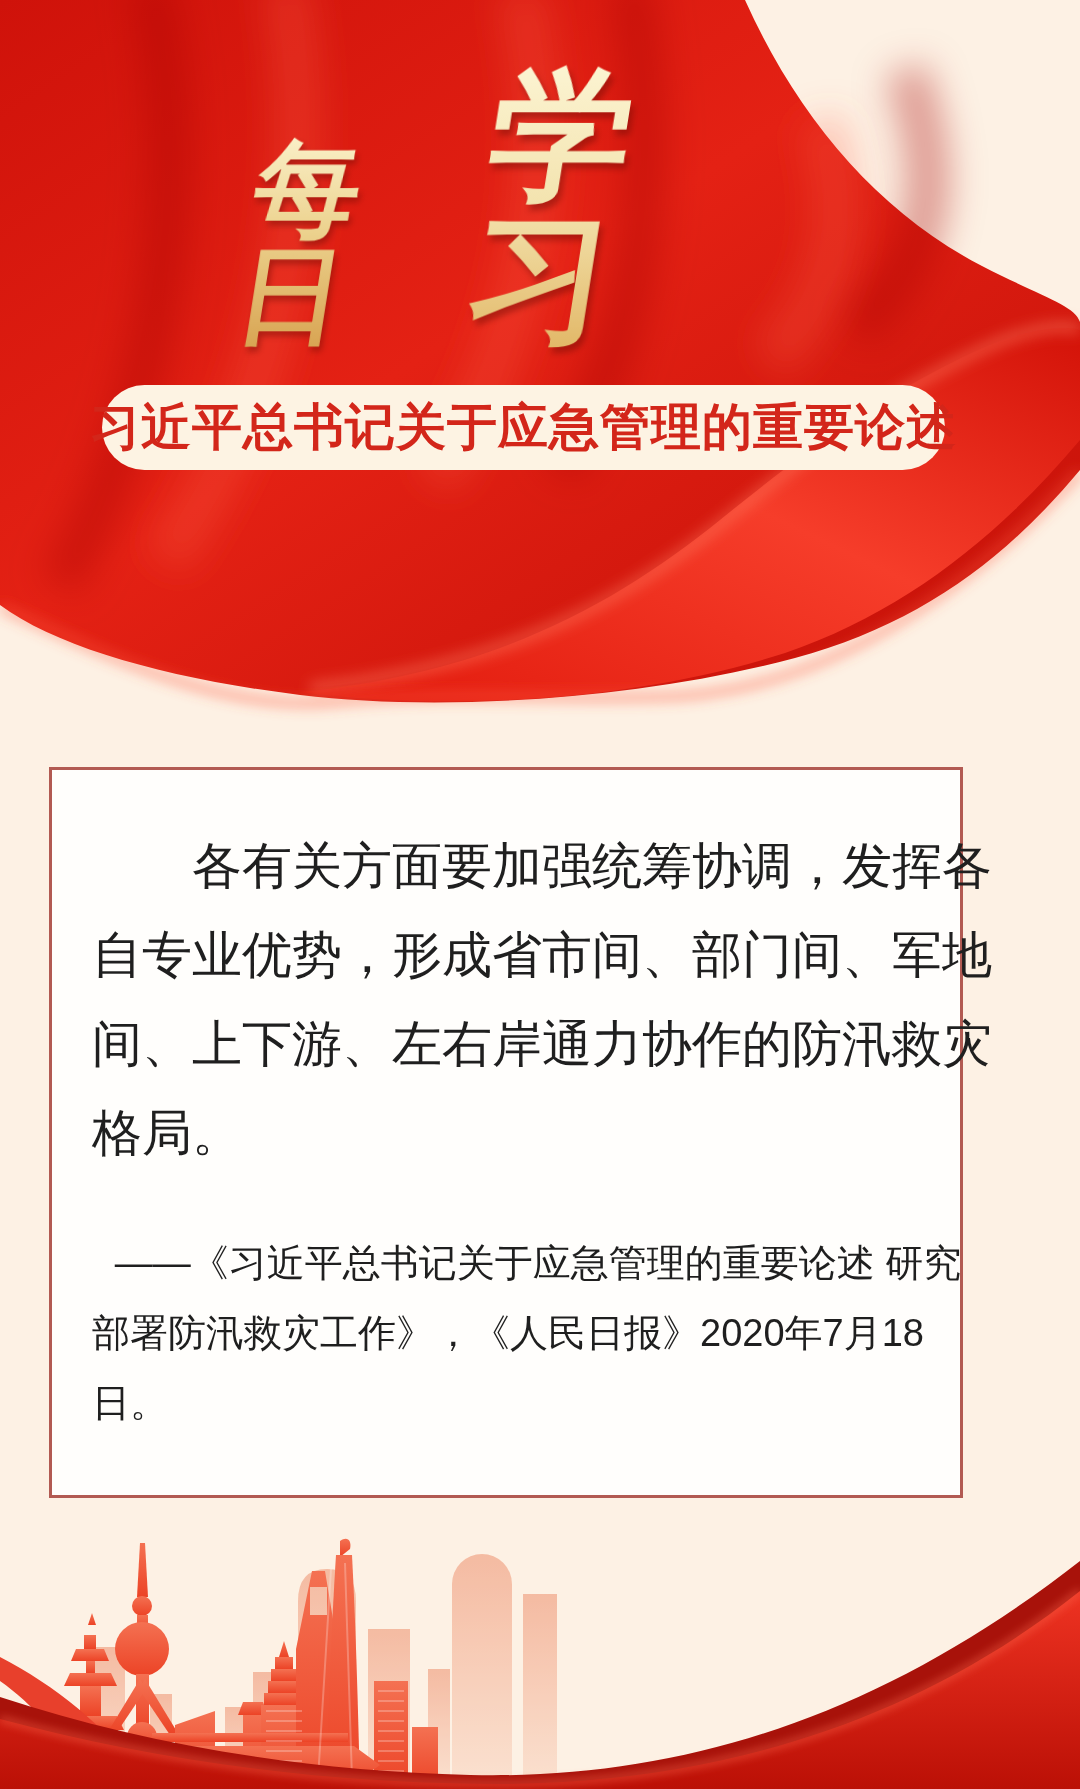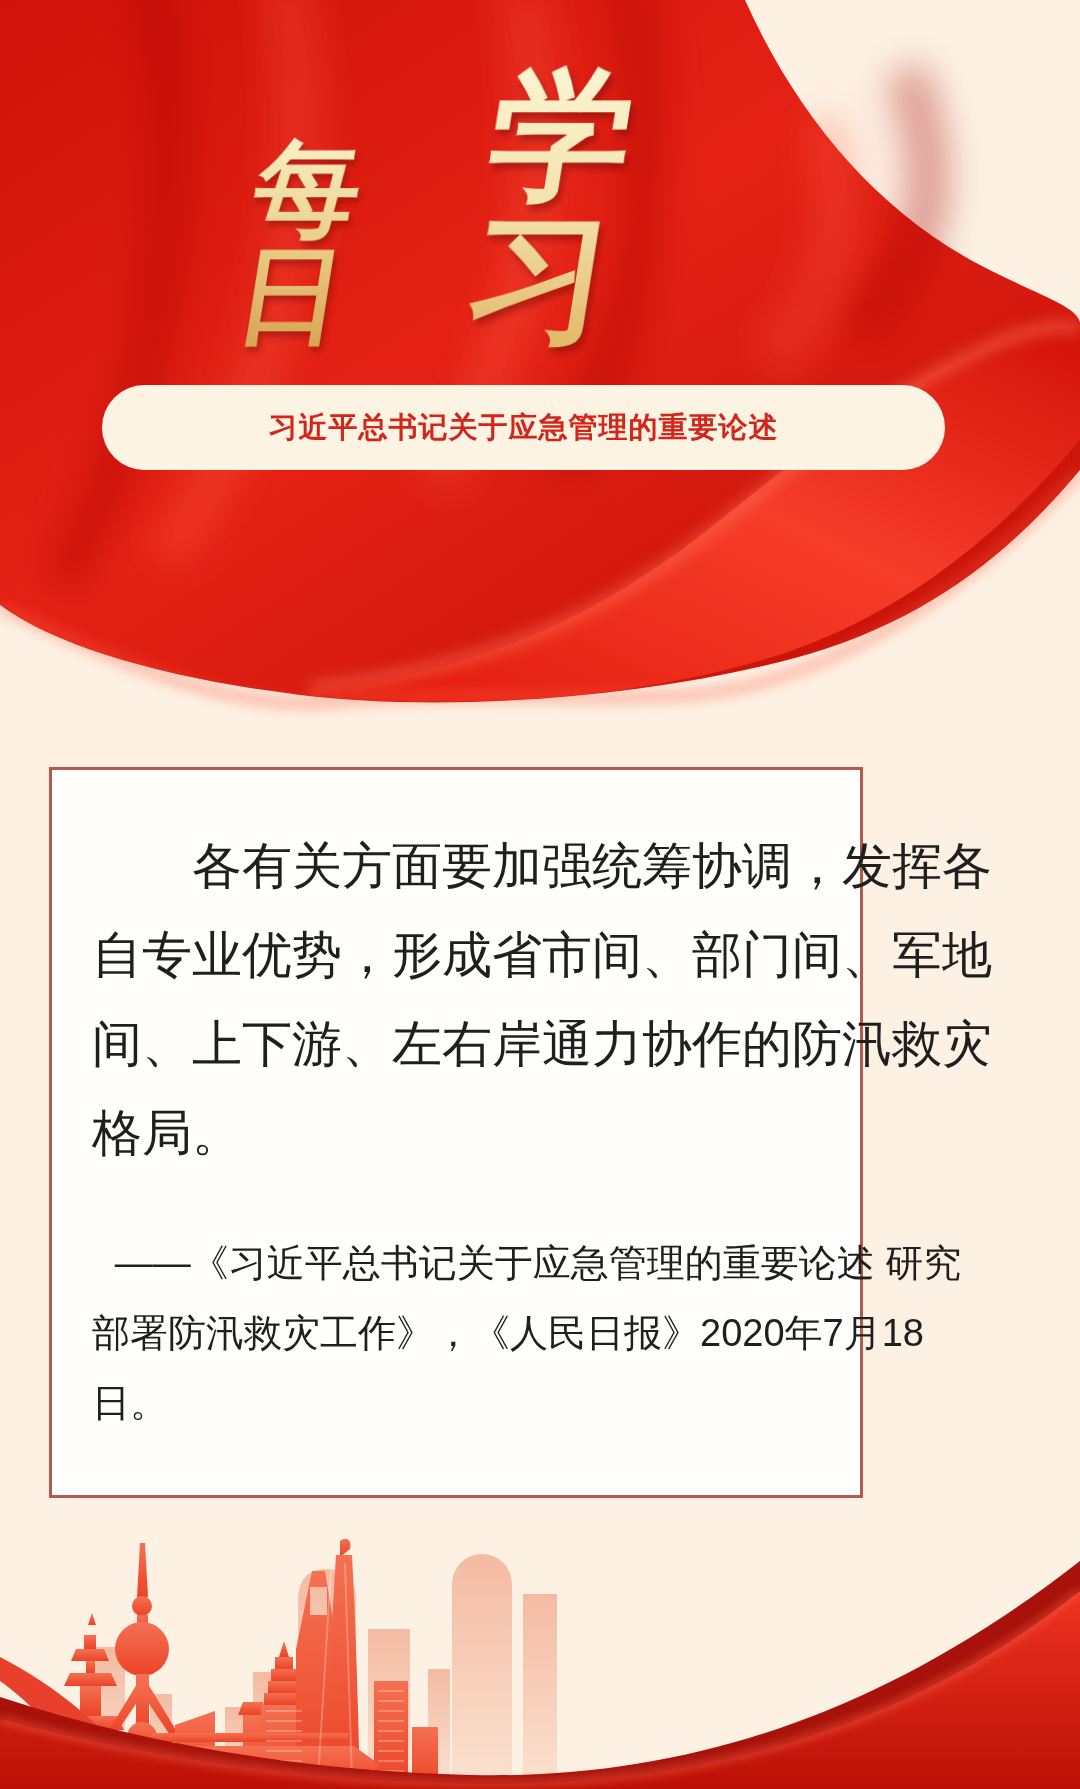--- a/index.html
+++ b/index.html
@@ -30,25 +30,25 @@
     filter:drop-shadow(4px 6px 3px rgba(110,10,5,.45));
   }
   
   .pill{
     position:absolute;left:102px;top:385px;width:843px;height:85px;
     background:#fdf3e3;border-radius:43px;
     display:flex;align-items:center;justify-content:center;
     z-index:3;
   }
   .pill span{
-    font-size:29px;font-weight:700;color:#d3261a;letter-spacing:1px;white-space:nowrap;
+    font-size:50px;font-weight:700;color:#d3261a;letter-spacing:1px;white-space:nowrap;
   }
   
   .card{
-    position:absolute;left:49px;top:767px;width:814px;height:731px;
+    position:absolute;left:49px;top:767px;width:914px;height:731px;
     background:#fffefc;border:3px solid #b25a52;box-sizing:border-box;
     padding:52px 24px 0 40px;
     z-index:2;
   }
   .quote{
     width:918px;
     font-size:50px;line-height:89px;color:#1f1f1f;
     text-indent:2em;letter-spacing:0;
     text-align:left;
   }

